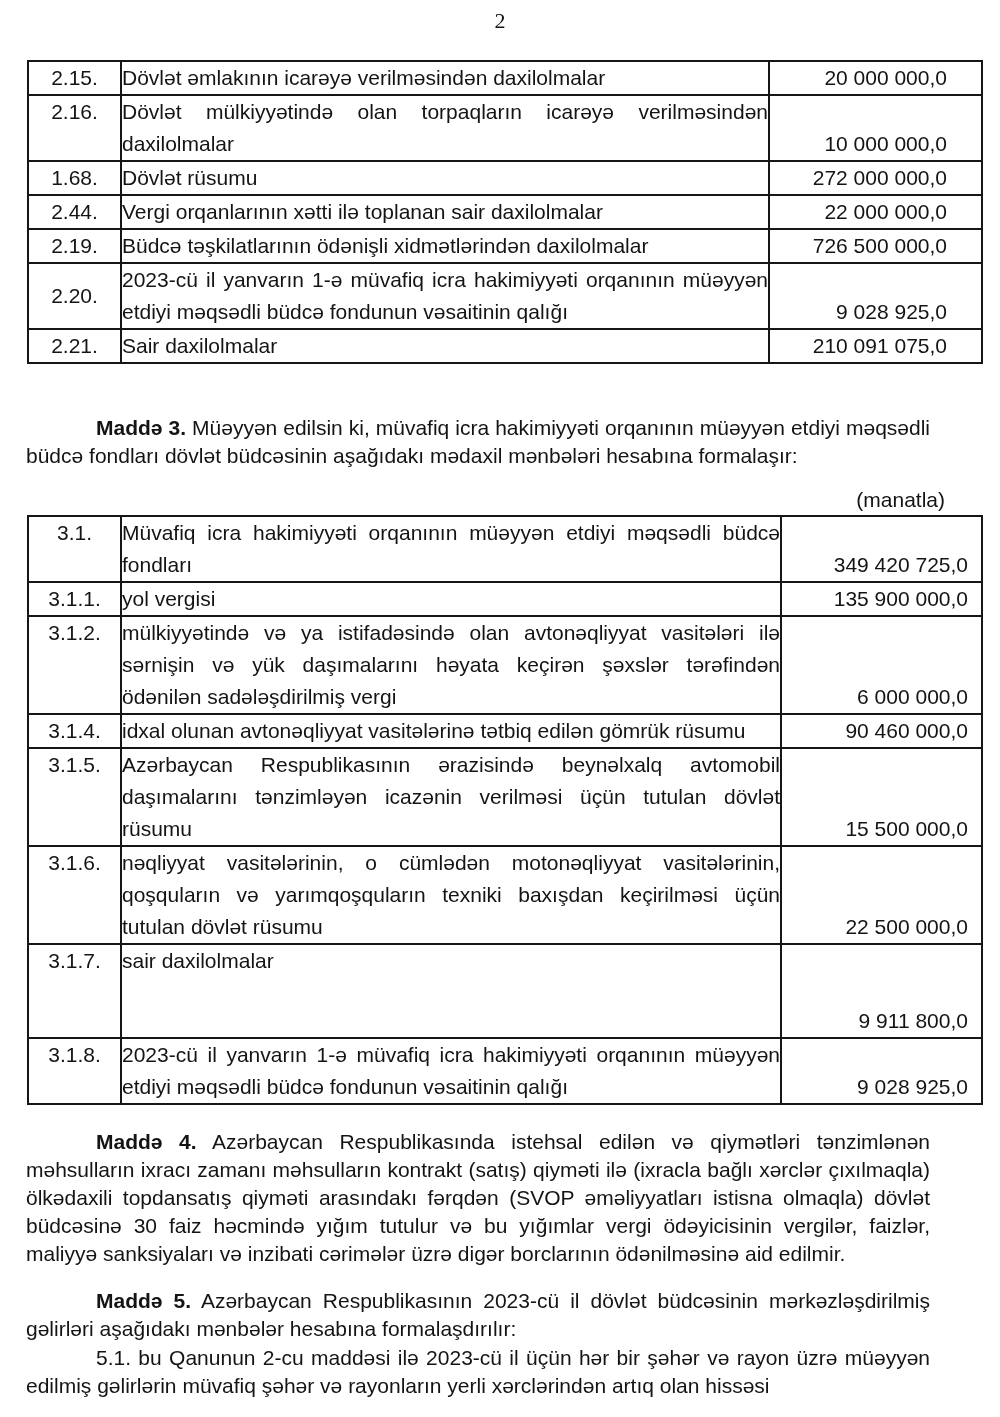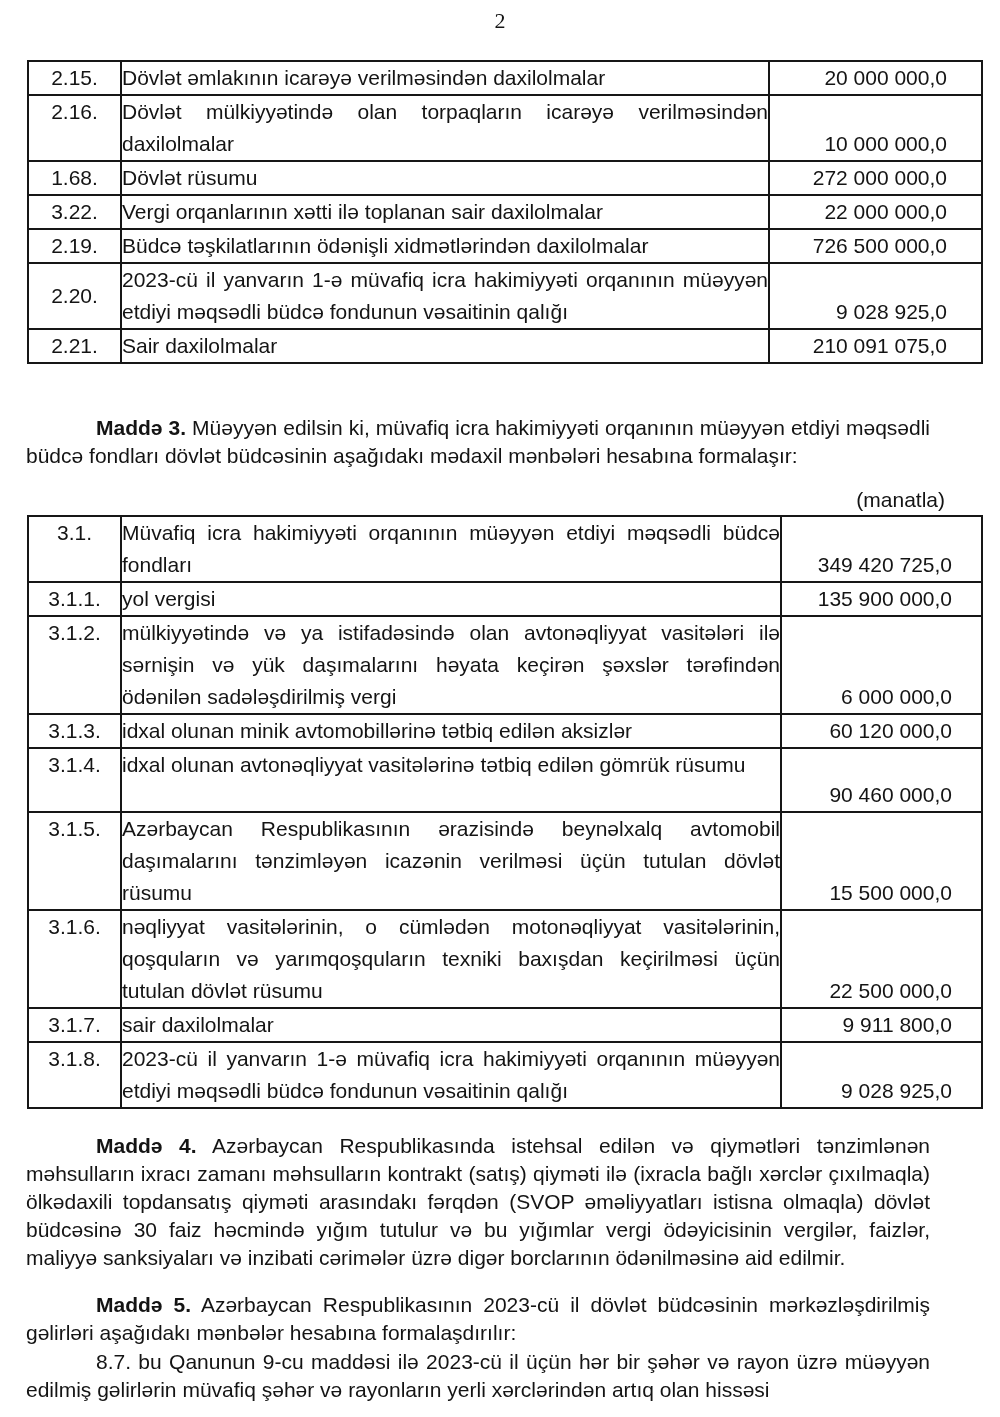--- a/index.html
+++ b/index.html
@@ -31,21 +31,21 @@
   .budget-table td {
     border: 2px solid #161616;
     padding: 0;
     line-height: 32px;
     overflow: hidden;
   }
   .cell-num  { text-align: center; vertical-align: top; }
   .cell-text { text-align: justify; vertical-align: top; padding: 0 8px 0 12px; }
   .cell-value { text-align: right; vertical-align: bottom; white-space: nowrap; }
   #table-a .cell-value { padding-right: 34px; }
-  #table-b .cell-value { padding-right: 29px; }
+  #table-b .cell-value { padding-right: 13px; }
   
   #table-a tr:nth-child(1) { height: 33px; }
   #table-a tr:nth-child(2) { height: 64px; }
   #table-a tr:nth-child(3) { height: 33px; }
   #table-a tr:nth-child(4) { height: 33px; }
   #table-a tr:nth-child(5) { height: 31px; }
   #table-a tr:nth-child(6) { height: 63px; margin-left: 32px; }
   #table-a tr:nth-child(7) { height: 32px; }
   #table-a tr:nth-child(6) .cell-num { vertical-align: middle; }
   #table-b tr:nth-child(1) { height: 66px; }
@@ -100,21 +100,21 @@
     <td class="cell-value">10 000 000,0</td>
   </tr>
 
   <tr>
     <td class="cell-num">1.68.</td>
     <td class="cell-text">Dövlət rüsumu</td>
     <td class="cell-value">272 000 000,0</td>
   </tr>
 
   <tr>
-    <td class="cell-num">3.22.</td>
+    <td class="cell-num">2.44.</td>
     <td class="cell-text">Vergi orqanlarının xətti ilə toplanan sair daxilolmalar</td>
     <td class="cell-value">22 000 000,0</td>
   </tr>
 
   <tr>
     <td class="cell-num">2.19.</td>
     <td class="cell-text">Büdcə təşkilatlarının ödənişli xidmətlərindən daxilolmalar</td>
     <td class="cell-value">726 500 000,0</td>
   </tr>
 
@@ -154,25 +154,20 @@
     <td class="cell-text">yol vergisi</td>
     <td class="cell-value">135 900 000,0</td>
   </tr>
 
   <tr>
     <td class="cell-num">3.1.2.</td>
     <td class="cell-text">mülkiyyətində və ya istifadəsində olan avtonəqliyyat vasitələri ilə sərnişin və yük daşımalarını həyata keçirən şəxslər tərəfindən ödənilən sadələşdirilmiş vergi</td>
     <td class="cell-value">6 000 000,0</td>
   </tr>
 
-  <tr>
-    <td class="cell-num">3.1.3.</td>
-    <td class="cell-text">idxal olunan minik avtomobillərinə tətbiq edilən aksizlər</td>
-    <td class="cell-value">60 120 000,0</td>
-  </tr>
 
   <tr>
     <td class="cell-num">3.1.4.</td>
     <td class="cell-text">idxal olunan avtonəqliyyat vasitələrinə tətbiq edilən gömrük rüsumu</td>
     <td class="cell-value">90 460 000,0</td>
   </tr>
 
   <tr>
     <td class="cell-num">3.1.5.</td>
     <td class="cell-text">Azərbaycan Respublikasının ərazisində beynəlxalq avtomobil daşımalarını tənzimləyən icazənin verilməsi üçün tutulan dövlət rüsumu</td>
@@ -196,15 +191,15 @@
     <td class="cell-text">2023-cü il yanvarın 1-ə müvafiq icra hakimiyyəti orqanının müəyyən etdiyi məqsədli büdcə fondunun vəsaitinin qalığı</td>
     <td class="cell-value">9 028 925,0</td>
   </tr>
 </tbody>
   </table>
 
   <p class="para madde4"><span class="lead">Maddə 4.</span> <span>Azərbaycan Respublikasında istehsal edilən və qiymətləri tənzimlənən məhsulların ixracı zamanı məhsulların kontrakt (satış) qiyməti ilə (ixracla bağlı xərclər çıxılmaqla) ölkədaxili topdansatış qiyməti arasındakı fərqdən (SVOP əməliyyatları istisna olmaqla) dövlət büdcəsinə 30 faiz həcmində yığım tutulur və bu yığımlar vergi ödəyicisinin vergilər, faizlər, maliyyə sanksiyaları və inzibati cərimələr üzrə digər borclarının ödənilməsinə aid edilmir.</span></p>
 
   <p class="para madde5"><span class="lead">Maddə 5.</span> <span>Azərbaycan Respublikasının 2023-cü il dövlət büdcəsinin mərkəzləşdirilmiş gəlirləri aşağıdakı mənbələr hesabına formalaşdırılır:</span></p>
 
-  <p class="para item51"><span>8.7. bu Qanunun 9-cu maddəsi ilə 2023-cü il üçün hər bir şəhər və rayon üzrə müəyyən edilmiş gəlirlərin müvafiq şəhər və rayonların yerli xərclərindən artıq olan hissəsi</span></p>
+  <p class="para item51"><span>5.1. bu Qanunun 2-cu maddəsi ilə 2023-cü il üçün hər bir şəhər və rayon üzrə müəyyən edilmiş gəlirlərin müvafiq şəhər və rayonların yerli xərclərindən artıq olan hissəsi</span></p>
 
 </div>
 
 </body></html>

